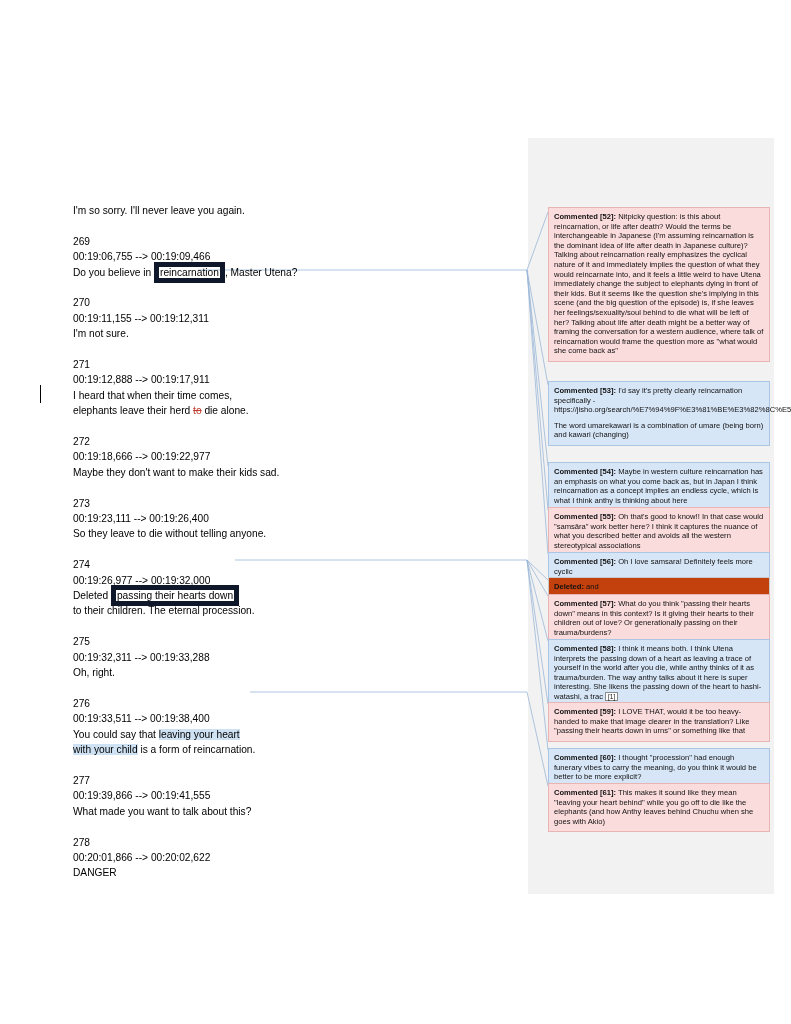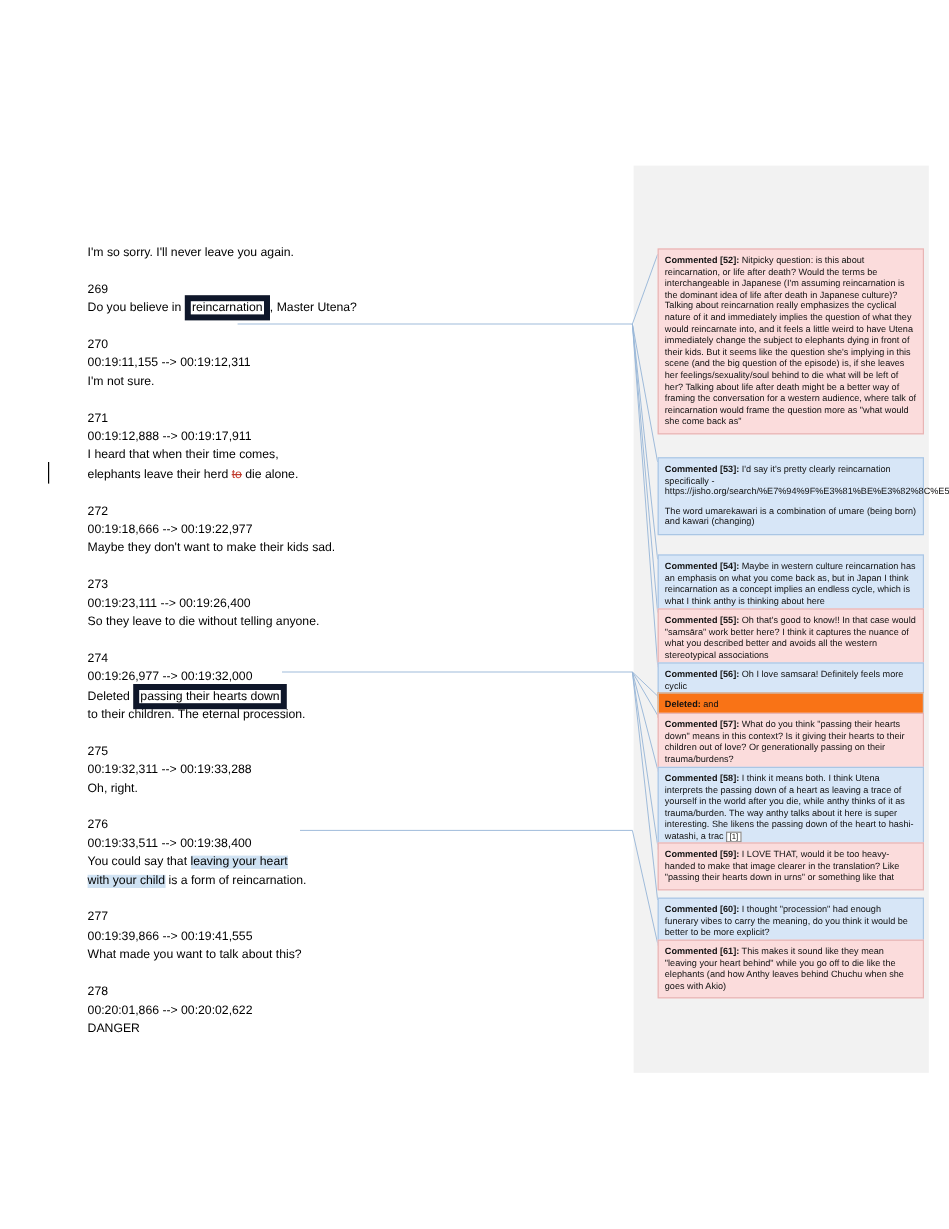--- a/index.html
+++ b/index.html
@@ -72,21 +72,21 @@
     width: 222px;
     box-sizing: border-box;
     border: 1px solid #b9b9b9;
     padding: 4px 5px 5px 5px;
     font-size: 7.6px;
     line-height: 9.6px;
     color: #111111;
   }
   .card.pink { background: #fbdcdc; border-color: #e8b4b4; }
   .card.blue { background: #d7e6f7; border-color: #aac6e4; }
-  .card.grey { background: #f97316; border-color: #c9c9c9; }
+  .card.grey { background: #c2410c; border-color: #c9c9c9; }
   .card .lbl {
     font-weight: bold;
   }
   .card p {
     margin: 0;
   }
   .card p + p { margin-top: 6px; }
   .card .ellipsis-box {
     display: inline-block;
     border: 1px solid #8a8a8a;
@@ -131,20 +131,21 @@
 
   <div class="caret"></div>
 
   <div class="doc-body">
 
     <div class="blk"><span class="line">I'm so sorry. I'll never leave you again.</span></div>
     <div class="spacer"></div>
 
     <div class="blk">
       <div class="line">269</div>
+      <div class="line">00:19:06,755 --&gt; 00:19:09,466</div>
       <div class="line"><span>Do you believe in </span><span class="hl-box">reincarnation</span><span>, Master Utena?</span></div>
     </div>
     <div class="spacer"></div>
 
     <div class="blk">
       <div class="line">270</div>
       <div class="line">00:19:11,155 --&gt; 00:19:12,311</div>
       <div class="line">I'm not sure.</div>
     </div>
     <div class="spacer"></div>

